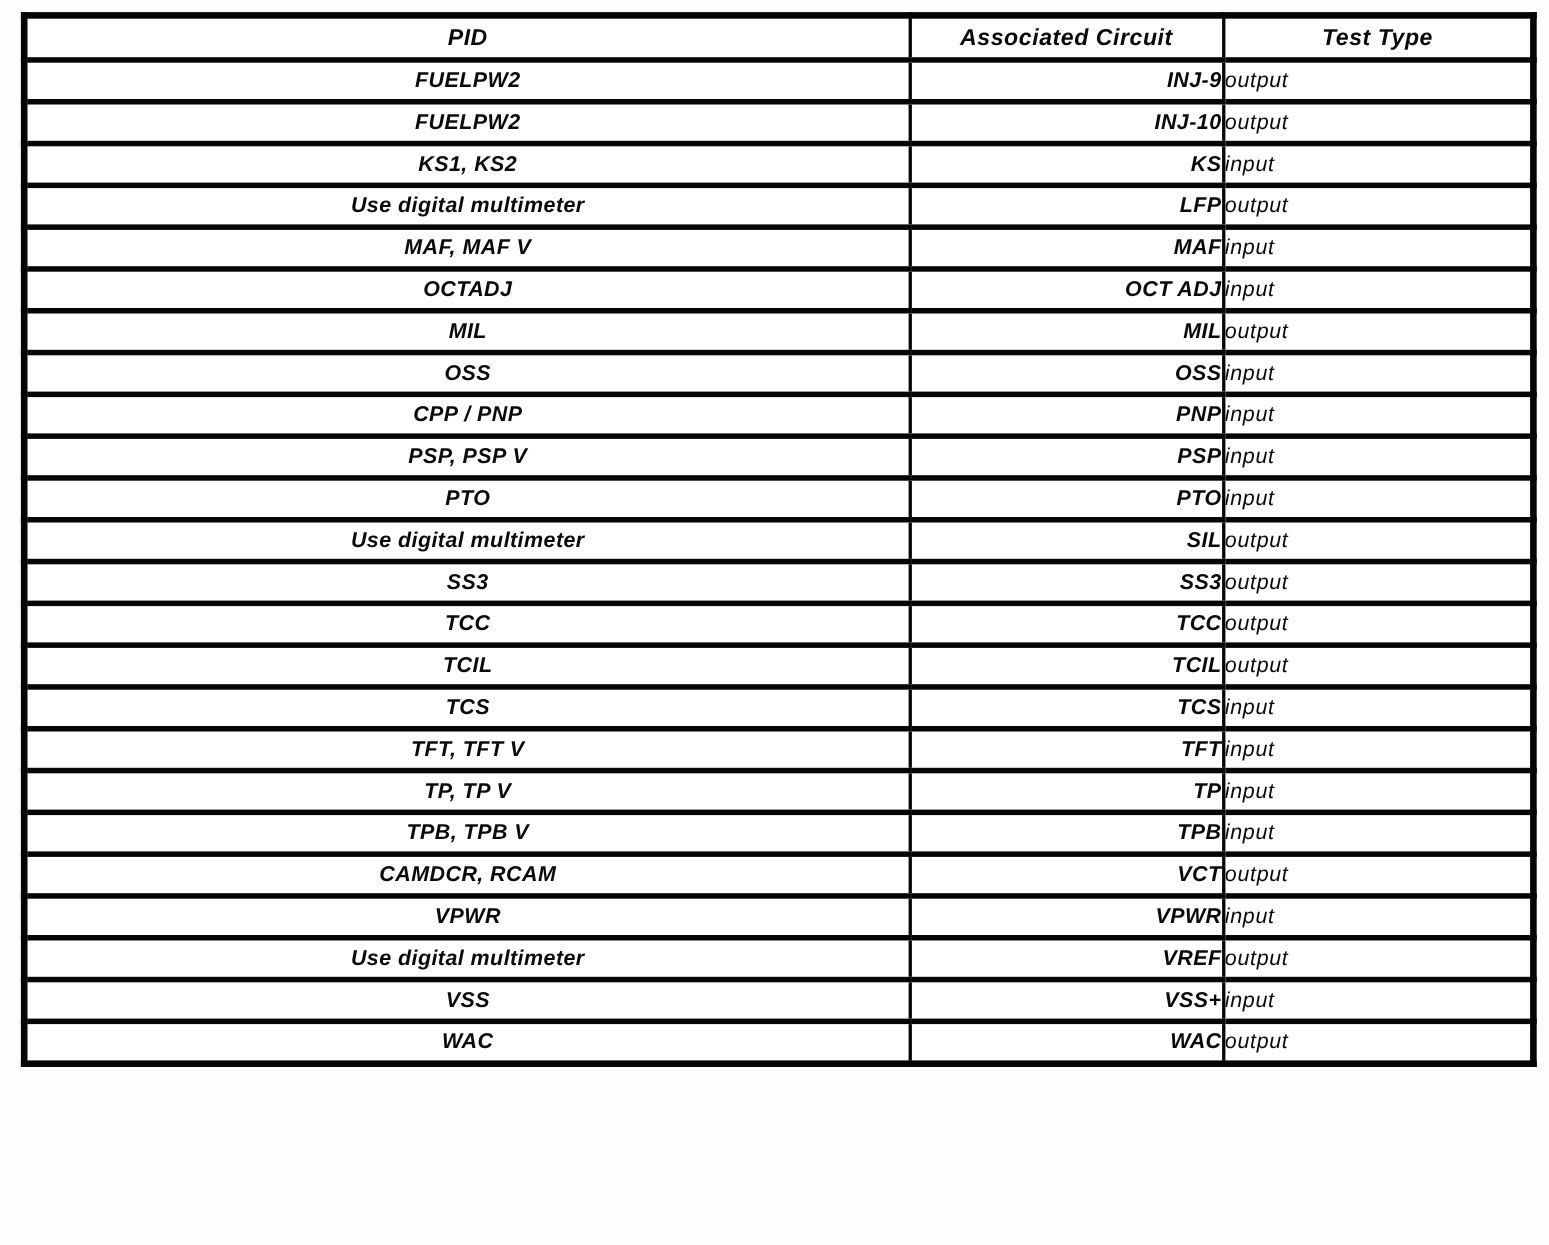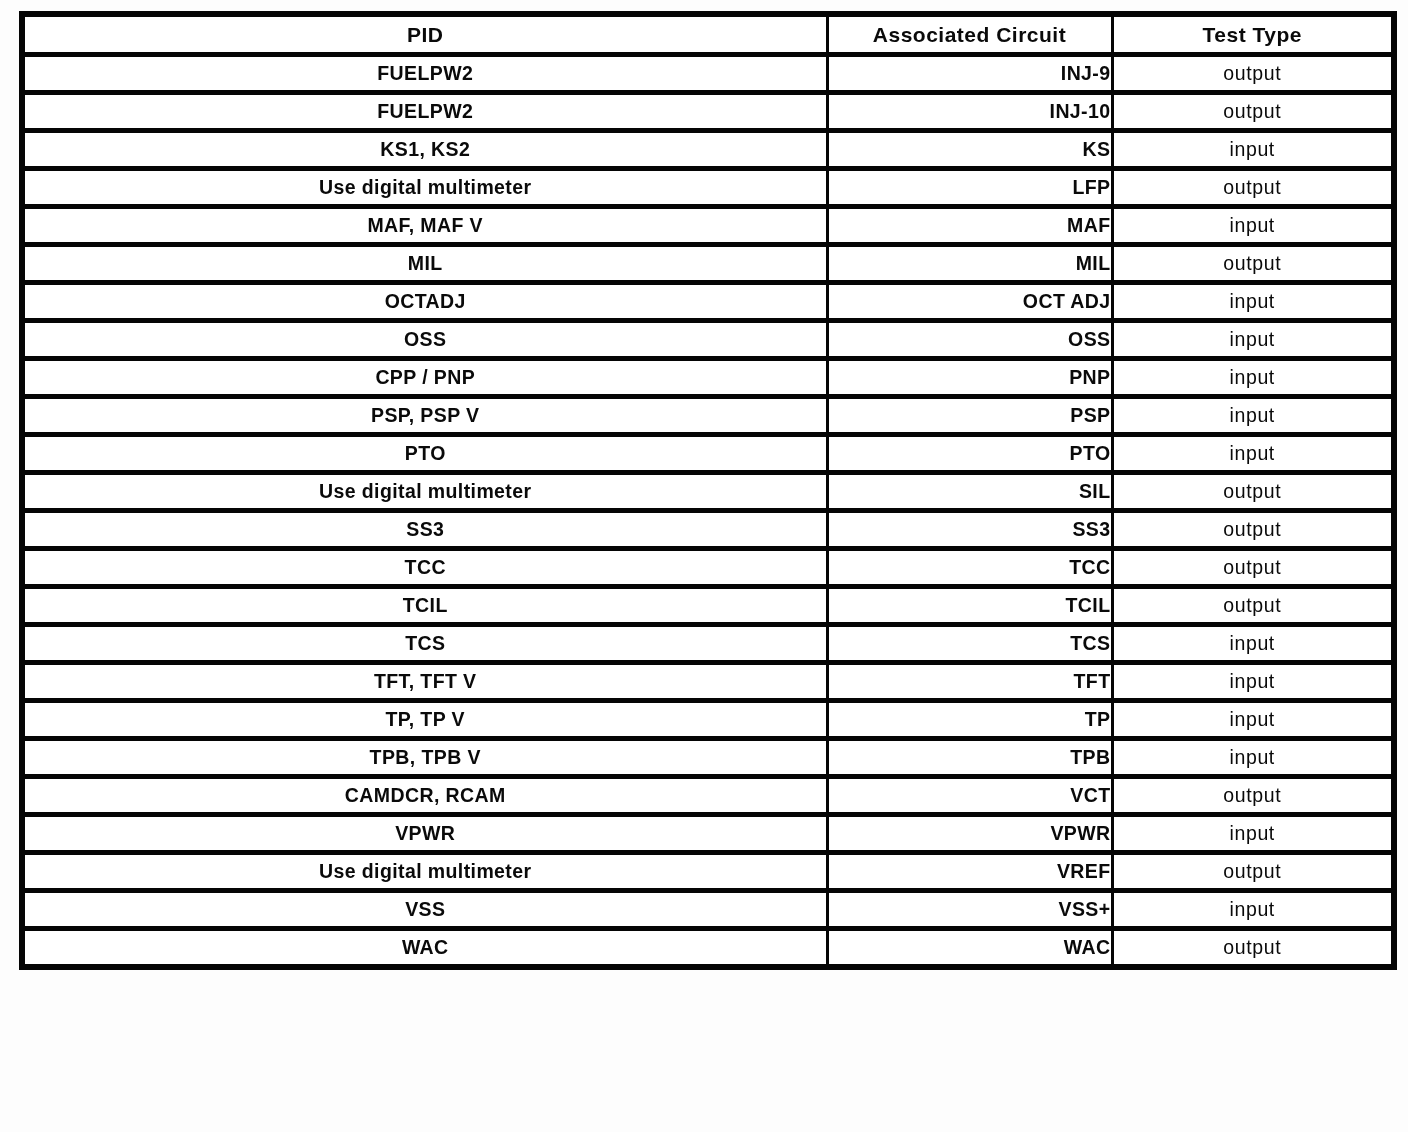--- a/index.html
+++ b/index.html
@@ -7,20 +7,21 @@
     padding: 0;
     background: #ffffff;
     font-family: "Liberation Sans", sans-serif;
   }
   .page {
     position: relative;
     width: 1408px;
     height: 1132px;
     background: #fdfdfd;
     overflow: hidden;
+    font-style: italic;
   }
   table.pid-table {
     position: absolute;
     left: 19px;
     top: 11px;
     width: 1372px;
     border-collapse: collapse;
     table-layout: fixed;
     background: #ffffff;
     border: 6px solid #050505;
@@ -54,21 +55,21 @@
     padding-left: 12px;
     font-weight: 700;
     letter-spacing: 0.4px;
   }
   td.cell-circuit {
     text-align: right;
     font-weight: 700;
     letter-spacing: 0.4px;
   }
   td.cell-test-type {
-    text-align: center;
+    text-align: left;
     font-weight: 400;
     letter-spacing: 0.6px;
   }
 </style>
 </head>
 <body>
 
 <div class="page">
   <table class="pid-table">
     <colgroup>
@@ -103,28 +104,28 @@
           <td class="cell-pid">Use digital multimeter</td>
           <td class="cell-circuit">LFP</td>
           <td class="cell-test-type">output</td>
         </tr>
         <tr>
           <td class="cell-pid">MAF, MAF V</td>
           <td class="cell-circuit">MAF</td>
           <td class="cell-test-type">input</td>
         </tr>
         <tr>
+          <td class="cell-pid">OCTADJ</td>
+          <td class="cell-circuit">OCT ADJ</td>
+          <td class="cell-test-type">input</td>
+        </tr>
+        <tr>
           <td class="cell-pid">MIL</td>
           <td class="cell-circuit">MIL</td>
           <td class="cell-test-type">output</td>
-        </tr>
-        <tr>
-          <td class="cell-pid">OCTADJ</td>
-          <td class="cell-circuit">OCT ADJ</td>
-          <td class="cell-test-type">input</td>
         </tr>
         <tr>
           <td class="cell-pid">OSS</td>
           <td class="cell-circuit">OSS</td>
           <td class="cell-test-type">input</td>
         </tr>
         <tr>
           <td class="cell-pid">CPP / PNP</td>
           <td class="cell-circuit">PNP</td>
           <td class="cell-test-type">input</td>

